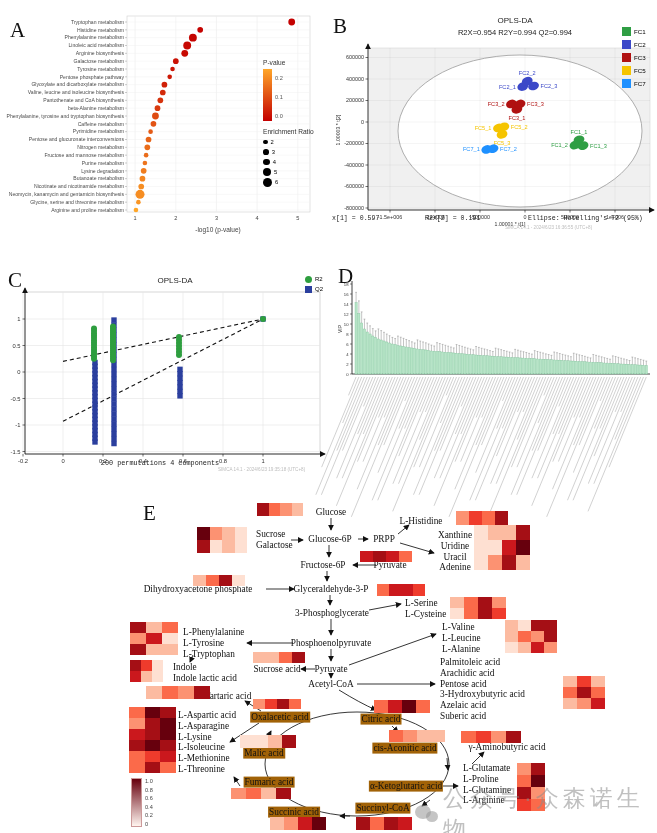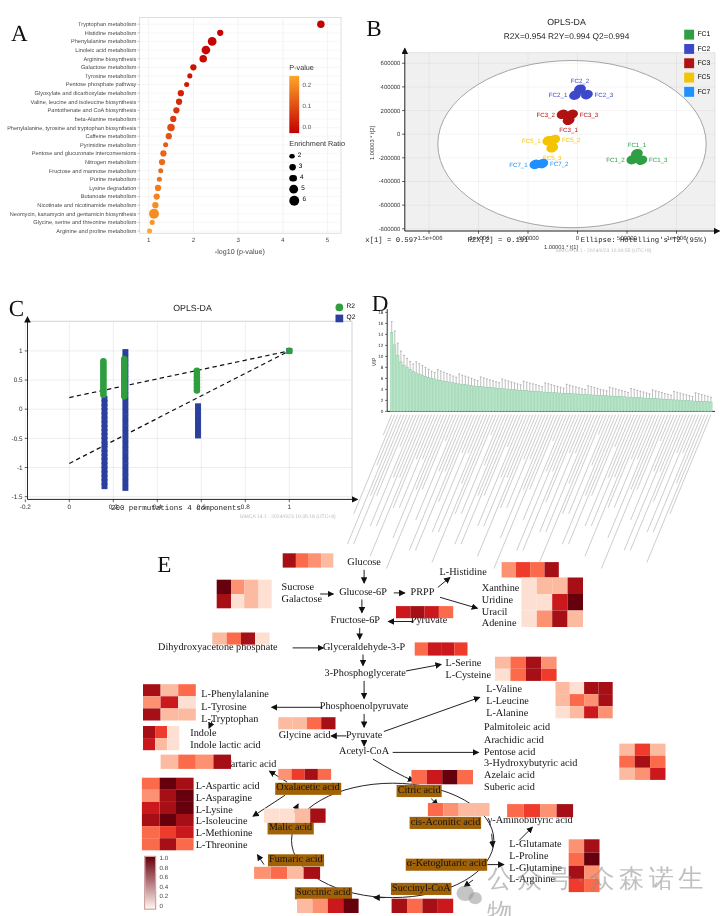--- a/index.html
+++ b/index.html
@@ -936,21 +936,21 @@
       </div>
       <div class="node center" style="left: 330px; top: 539px;">
         <div>Glucose-6P</div>
       </div>
       <div class="node center" style="left: 384px; top: 539px;">
         <div>PRPP</div>
       </div>
       <div class="node center" style="left: 421px; top: 521px;">
         <div>L-Histidine</div>
       </div>
-      <div class="node" style="left: 438px; top: 530px;">
+      <div class="node" style="left: 438px; top: 530px; text-align: center;">
         <div>Xanthine</div>
         <div>Uridine</div>
         <div>Uracil</div>
         <div>Adenine</div>
       </div>
       <div class="node center" style="left: 323px; top: 565px;">
         <div>Fructose-6P</div>
       </div>
       <div class="node center" style="left: 390px; top: 565px;">
         <div>Pyruvate</div>
@@ -979,21 +979,21 @@
       <div class="node" style="left: 173px; top: 662px;">
         <div>Indole</div>
         <div>Indole lactic acid</div>
       </div>
       <div class="node" style="left: 442px; top: 622px;">
         <div>L-Valine</div>
         <div>L-Leucine</div>
         <div>L-Alanine</div>
       </div>
       <div class="node center" style="left: 277px; top: 669px;">
-        <div>Glycine acid</div>
+        <div>Sucrose acid</div>
       </div>
       <div class="node center" style="left: 331px; top: 669px;">
         <div>Pyruvate</div>
       </div>
       <div class="node" style="left: 440px; top: 657px;">
         <div>Palmitoleic acid</div>
         <div>Arachidic acid</div>
         <div>Pentose acid</div>
         <div>3-Hydroxybutyric acid</div>
         <div>Azelaic acid</div>
@@ -1018,21 +1018,21 @@
         <div>L-Isoleucine</div>
         <div>L-Methionine</div>
         <div>L-Threonine</div>
       </div>
       <div class="node center bgw" style="left: 264px; top: 753px;">
         <div>Malic acid</div>
       </div>
       <div class="node center bgw" style="left: 405px; top: 748px;">
         <div>cis-Aconitic acid</div>
       </div>
-      <div class="node center" style="left: 482px; top: 747px;">
+      <div class="node center" style="left: 507px; top: 747px;">
         <div>γ-Aminobutyric acid</div>
       </div>
       <div class="node center bgw" style="left: 269px; top: 782px;">
         <div>Fumaric acid</div>
       </div>
       <div class="node center bgw" style="left: 406px; top: 786px;">
         <div>α-Ketoglutaric acid</div>
       </div>
       <div class="node" style="left: 463px; top: 763px;">
         <div>L-Glutamate</div>

